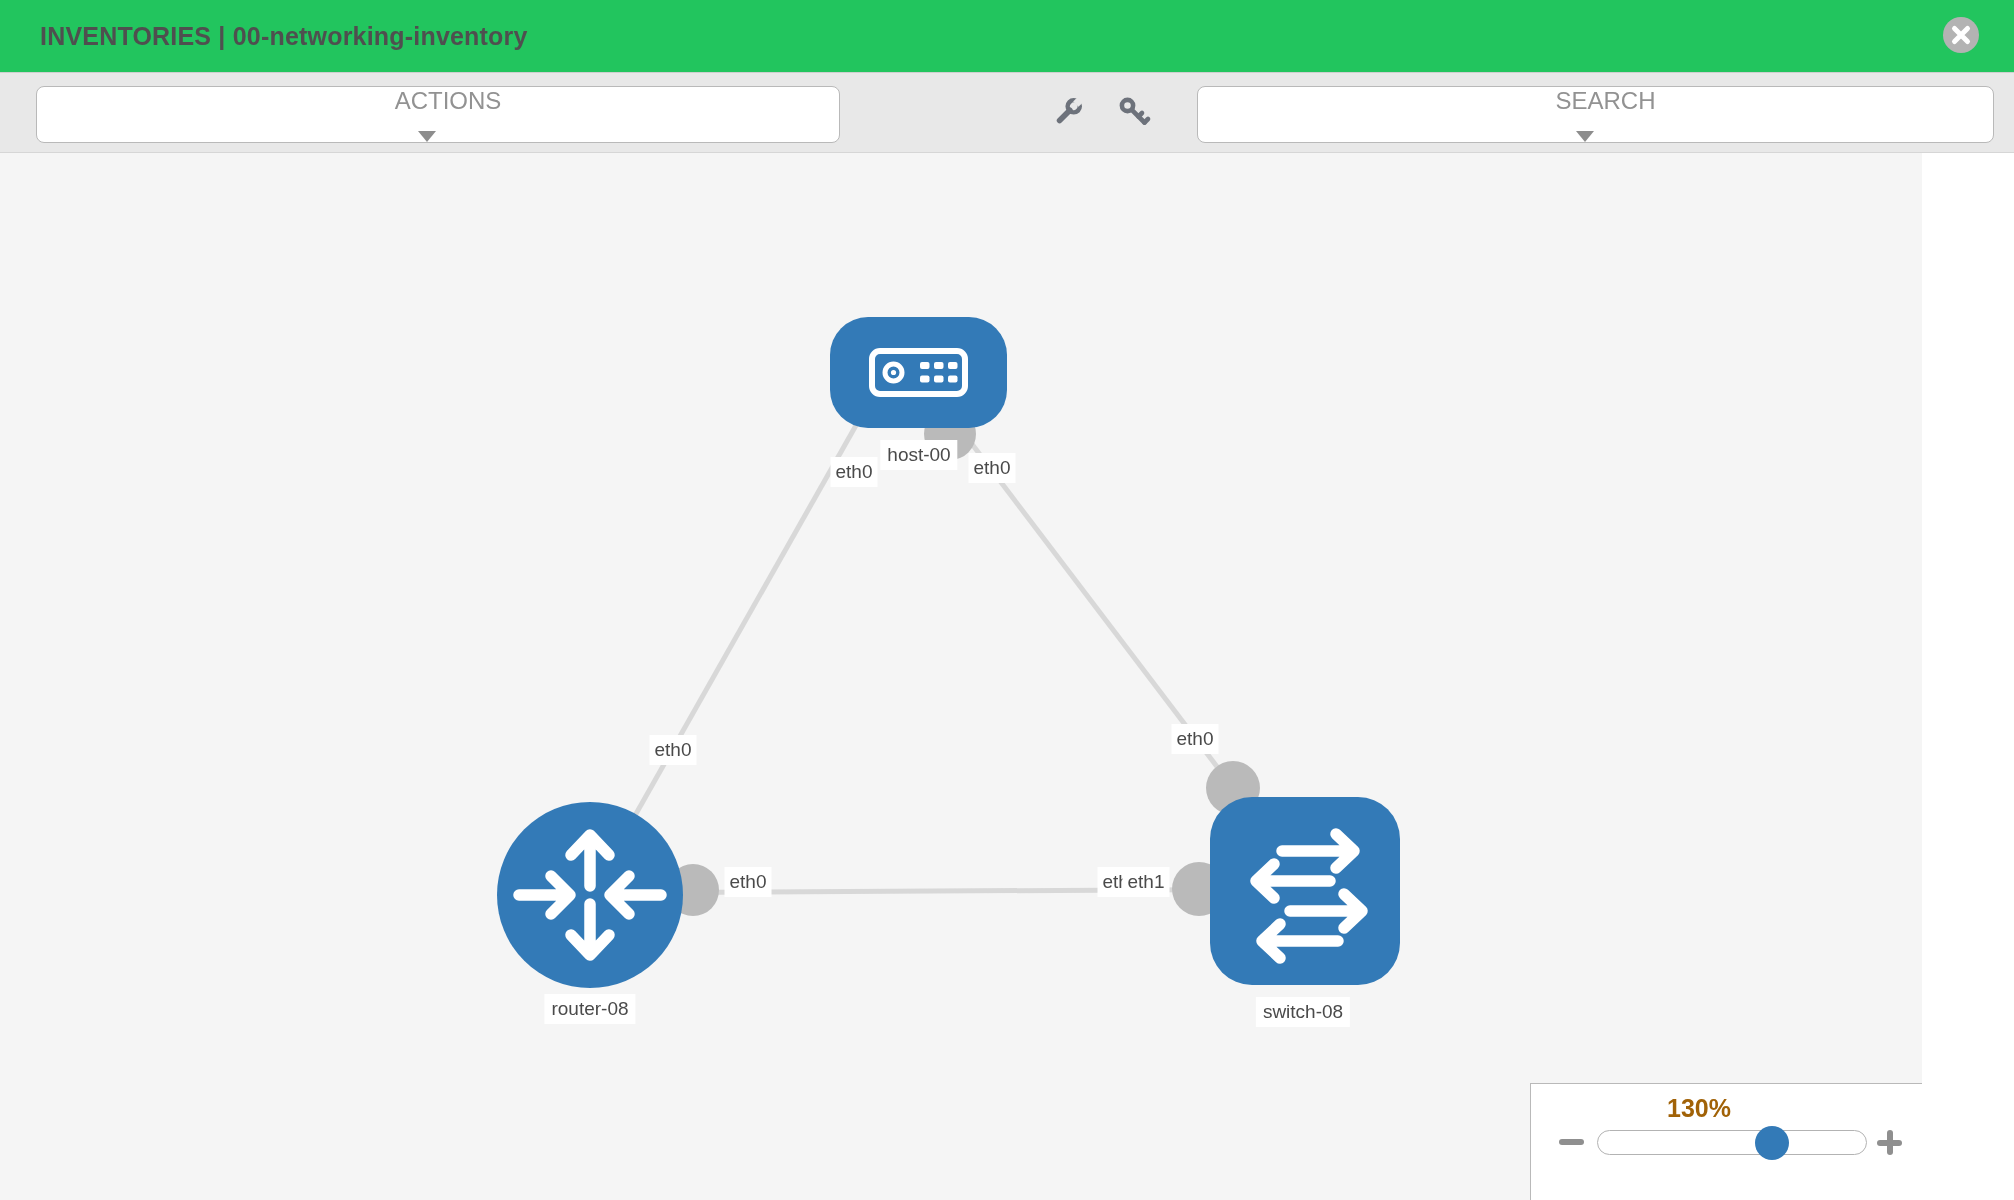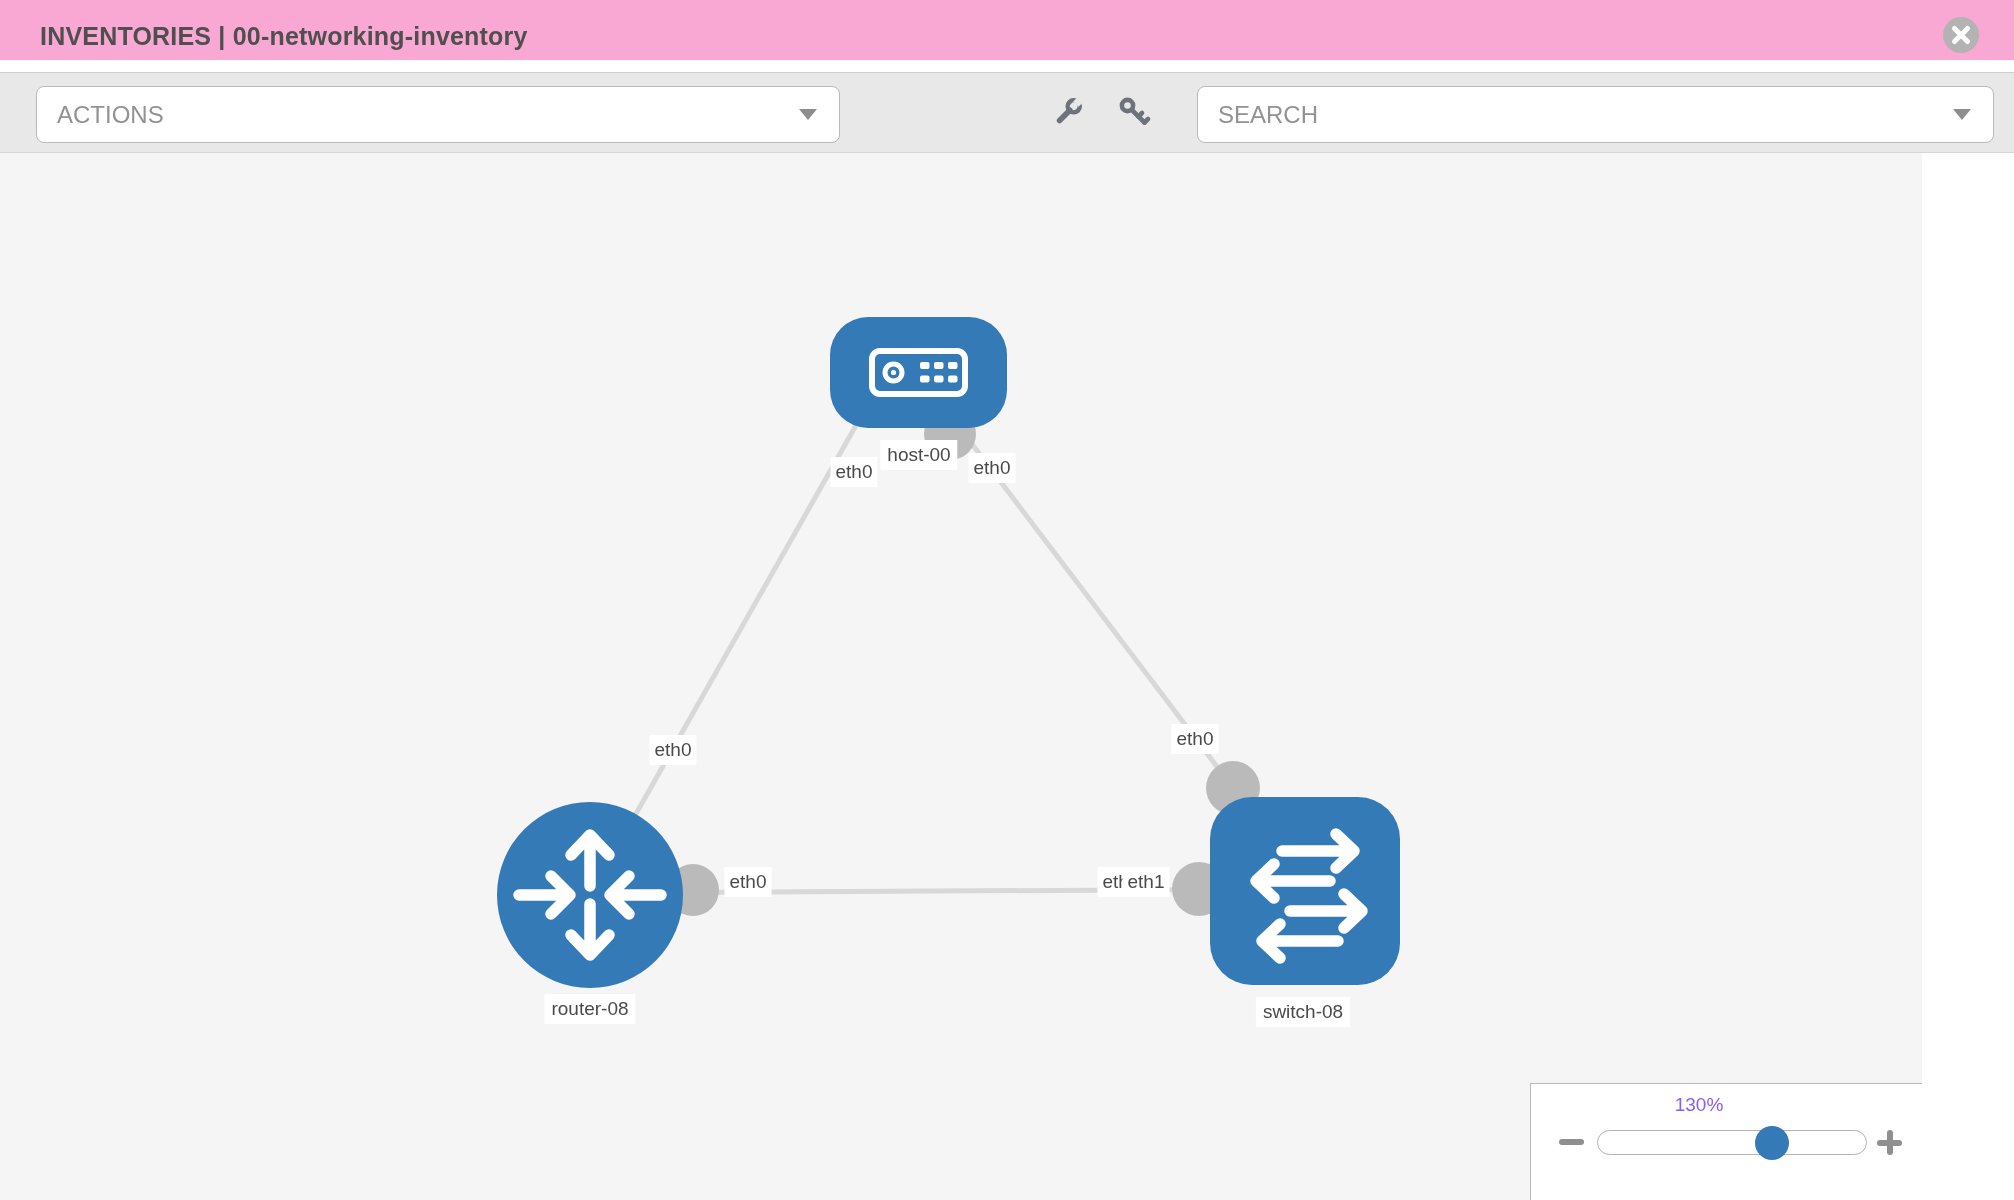--- a/index.html
+++ b/index.html
@@ -4,35 +4,35 @@
 <style>
   html,body{margin:0;padding:0;}
   body{
     width:2014px;height:1200px;overflow:hidden;background:#fff;
     font-family:"Liberation Sans","DejaVu Sans",sans-serif;
     -webkit-font-smoothing:antialiased;
   }
   .app{position:relative;width:2014px;height:1200px;}
 
   
-  .header{position:absolute;top:0;left:0;width:2014px;height:60px;background:#f9a8d4;}
+  .header{position:absolute;top:0;left:0;width:2014px;height:72px;background:#22c55e;}
   .page-title{
     position:absolute;left:40px;top:0;height:72px;line-height:72px;
     font-size:25px;font-weight:bold;color:#4f4f4f;letter-spacing:.2px;margin:0;
   }
   .close-btn{position:absolute;right:34px;top:16px;width:38px;height:38px;cursor:pointer;}
 
   
   .toolbar{
     position:absolute;top:72px;left:0;width:2014px;height:81px;background:#e8e8e8;
     border-top:1px solid #cfcfcf;border-bottom:1px solid #d6d6d6;box-sizing:border-box;
   }
   .dropdown{
     position:absolute;top:13px;height:57px;background:#fff;border:1px solid #b9b9b9;
-    border-radius:8px;box-sizing:border-box;display:flex;align-items:center;cursor:pointer;
+    border-radius:8px;box-sizing:border-box;display:flex;align-items:center;cursor:pointer;flex-direction:column;
   }
   .dropdown .dd-label{font-size:24px;color:#929292;margin-left:20px;flex:1;}
   .caret{
     width:0;height:0;border-left:9px solid transparent;border-right:9px solid transparent;
     border-top:11px solid #8d8d8d;margin-right:22px;
   }
   .dd-actions{left:36px;width:804px;}
   .dd-search{left:1183px;width:797px;margin-left:14px;}
   .icon-btn{
     position:absolute;top:22px;width:36px;height:36px;border:none;background:transparent;
@@ -52,21 +52,21 @@
   }
   .if-chip{font-size:19px;padding:4px 5px;}
   .node-chip{font-size:19px;padding:4px 7px;}
 
   
   .zoom-panel{
     position:absolute;right:0;bottom:0;width:392px;height:117px;background:#ffffff;
     border-top:1px solid #b9b9b9;border-left:1px solid #b9b9b9;box-sizing:border-box;
   }
   .zoom-value{position:absolute;top:10px;left:0;width:336px;text-align:center;
-    font-size:19px;color:#8b5cf6;}
+    font-size:25px;color:#a16207;font-weight:bold;}
   .zoom-minus{position:absolute;left:28px;top:55px;width:25px;height:6px;background:#8f8f8f;
     border-radius:3px;cursor:pointer;}
   .zoom-track{position:absolute;left:66px;top:46px;width:270px;height:25px;background:#fff;
     border:1.5px solid #b3b3b3;border-radius:14px;box-sizing:border-box;cursor:pointer;}
   .zoom-thumb{position:absolute;left:224px;top:42px;width:34px;height:34px;border-radius:50%;
     background:#337ab7;cursor:grab;}
   .zoom-plus{position:absolute;left:346px;top:46px;width:25px;height:25px;cursor:pointer;}
   .zoom-plus .h{position:absolute;left:0;top:10px;width:25px;height:6px;background:#8f8f8f;border-radius:3px;}
   .zoom-plus .v{position:absolute;left:10px;top:0;width:6px;height:25px;background:#8f8f8f;border-radius:3px;}
 </style>

